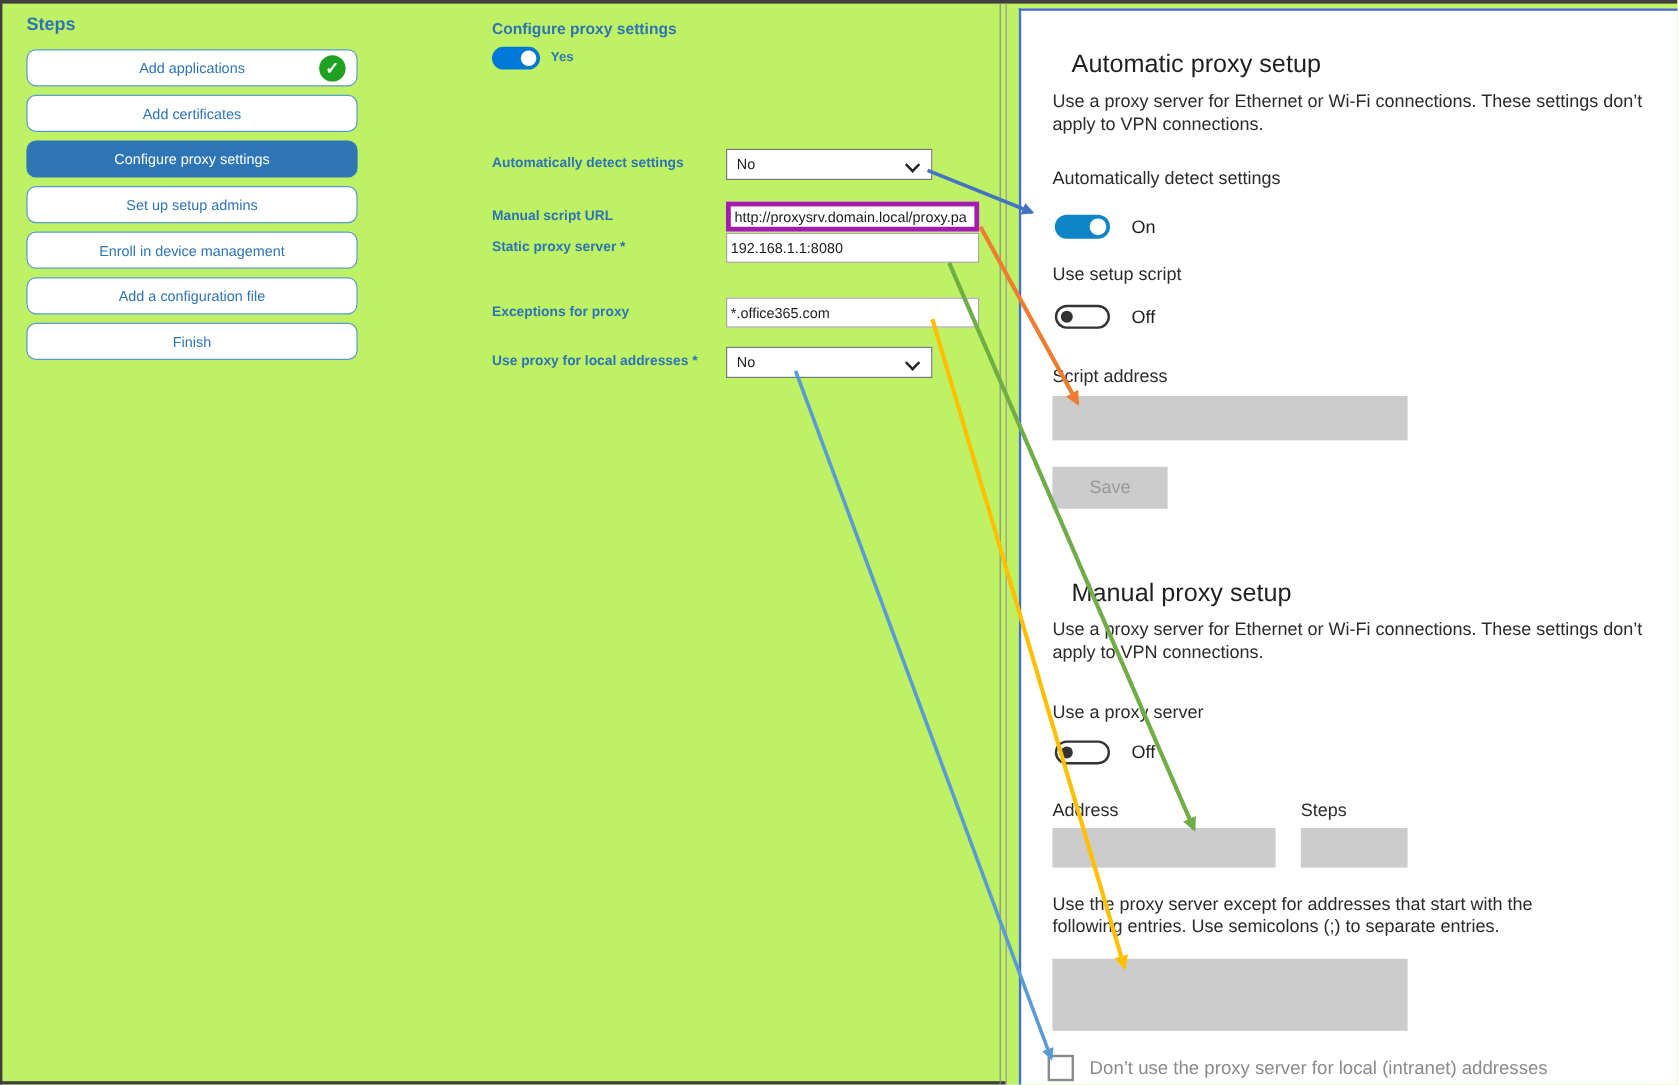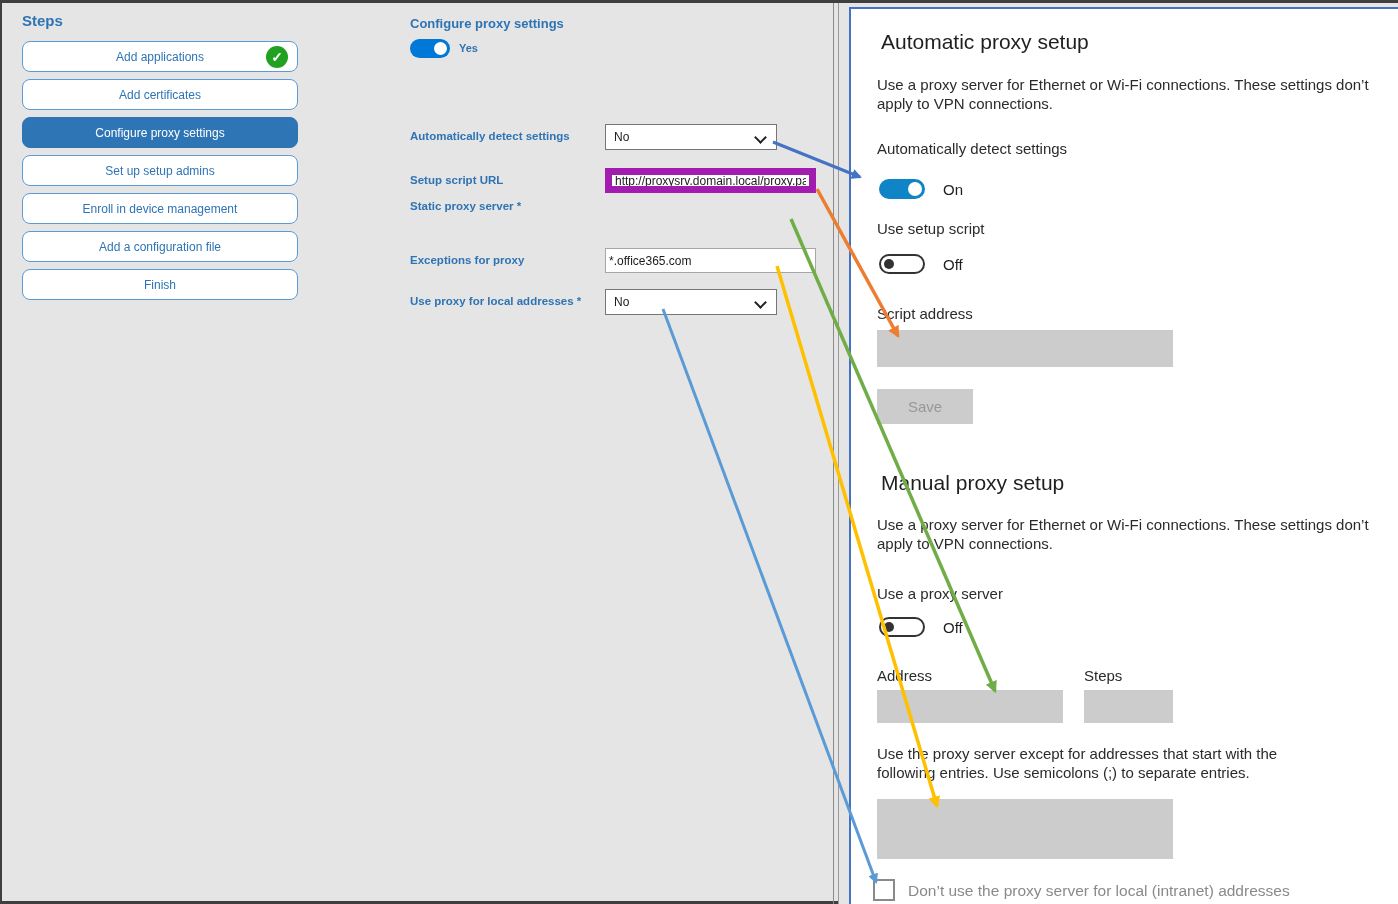--- a/index.html
+++ b/index.html
@@ -1,16 +1,16 @@
 <!DOCTYPE html>
 <html><head>
 <meta charset="utf-8">
 <style>
   html,body{margin:0;padding:0;background:#fff;}
-  .page{position:relative;width:1398px;height:904px;background:#e5e5e5;overflow:hidden;
+  .page{position:relative;width:1398px;height:904px;background:#bef264;overflow:hidden;
         font-family:"Liberation Sans",sans-serif;color:#2b2b2b;}
 
   
   .border-top{position:absolute;left:0;top:0;width:1398px;height:3px;background:#3f3f3f;}
   .border-left{position:absolute;left:0;top:0;width:2px;height:904px;background:#3f3f3f;}
   .border-bottom{position:absolute;left:0;top:901px;width:838px;height:3px;background:#3f3f3f;}
   .divider{position:absolute;left:833px;top:3px;width:1px;height:901px;background:#8a8a8a;}
   .divider2{position:absolute;left:838px;top:3px;width:1px;height:901px;background:#9a9a9a;}
 
   
@@ -33,27 +33,27 @@
   .frow{position:absolute;left:410px;width:420px;height:28px;}
   .frow .flabel{position:absolute;left:0;top:6px;font-size:11.5px;font-weight:bold;color:#2e74b5;}
   .fselect{position:absolute;left:195px;top:0;box-sizing:border-box;width:172px;height:26px;
            border:1px solid #767676;background:#fff;font-size:12px;display:flex;align-items:center;
            padding:0 26px 0 8px;cursor:pointer;color:#1b1b1b;}
   .fselect .chev{position:absolute;right:11px;top:8px;width:7px;height:7px;
                  border-right:2px solid #222;border-bottom:2px solid #222;transform:rotate(45deg);}
   .finput{position:absolute;left:195px;top:0;box-sizing:border-box;width:211px;height:25px;
           border:1px solid #a6a6a6;background:#fff;font-size:12px;padding:0 3px;
           font-family:"Liberation Sans",sans-serif;color:#1b1b1b;overflow:hidden;white-space:nowrap;}
-  .finput.focused{border:7px solid #a21caf;}
+  .finput.focused{border:4px solid #a21caf;}
   .r1{top:124px}.r2{top:168px}.r3{top:194px}.r4{top:248px}.r5{top:289px}
 
   
   .panel{position:absolute;left:849px;top:7px;width:552px;height:900px;
          border:2px solid #4472c4;border-right:none;border-bottom:none;background:#fff;}
-  .panel h1{position:absolute;left:26px;margin:4px;font-size:21px;font-weight:normal;color:#1f1f1f;}
+  .panel h1{position:absolute;left:26px;margin:16px;font-size:21px;font-weight:normal;color:#1f1f1f;}
   .panel p{position:absolute;left:26px;margin:0;font-size:15px;line-height:19px;color:#2b2b2b;}
   .plabel{position:absolute;left:26px;font-size:15px;color:#2b2b2b;}
   .toggle-lg{position:absolute;left:28px;width:46px;height:20px;border-radius:11px;cursor:pointer;}
   .toggle-lg.on{background:#0f84c6;}
   .toggle-lg.on .knob{position:absolute;right:3px;top:3px;width:14px;height:14px;border-radius:50%;background:#fff;}
   .toggle-lg.off{box-sizing:border-box;background:#fff;border:2px solid #333;}
   .toggle-lg.off .knob{position:absolute;left:3px;top:3px;width:10px;height:10px;border-radius:50%;background:#333;}
   .tstate{position:absolute;font-size:15px;color:#1f1f1f;}
   .gray-box{position:absolute;background:#cccccc;border:none;}
   .save-btn{position:absolute;left:26px;width:96px;height:35px;background:#cccccc;border:none;
@@ -111,26 +111,27 @@
 
   <div class="frow r1">
     <span class="flabel">Automatically detect settings</span>
     <div class="fselect">
       <span>No</span>
       <span class="chev"></span>
     </div>
   </div>
 
   <div class="frow r2">
-    <span class="flabel">Setup script URL</span>
+    <span class="flabel">Manual script URL</span>
     <input class="finput focused" value="http://proxysrv.domain.local/proxy.pa" style="">
   </div>
 
   <div class="frow r3">
     <span class="flabel">Static proxy server *</span>
+    <input class="finput" value="192.168.1.1:8080" style="">
   </div>
 
   <div class="frow r4">
     <span class="flabel">Exceptions for proxy</span>
     <input class="finput" value="*.office365.com" style="">
   </div>
 
   <div class="frow r5">
     <span class="flabel">Use proxy for local addresses *</span>
     <div class="fselect">

